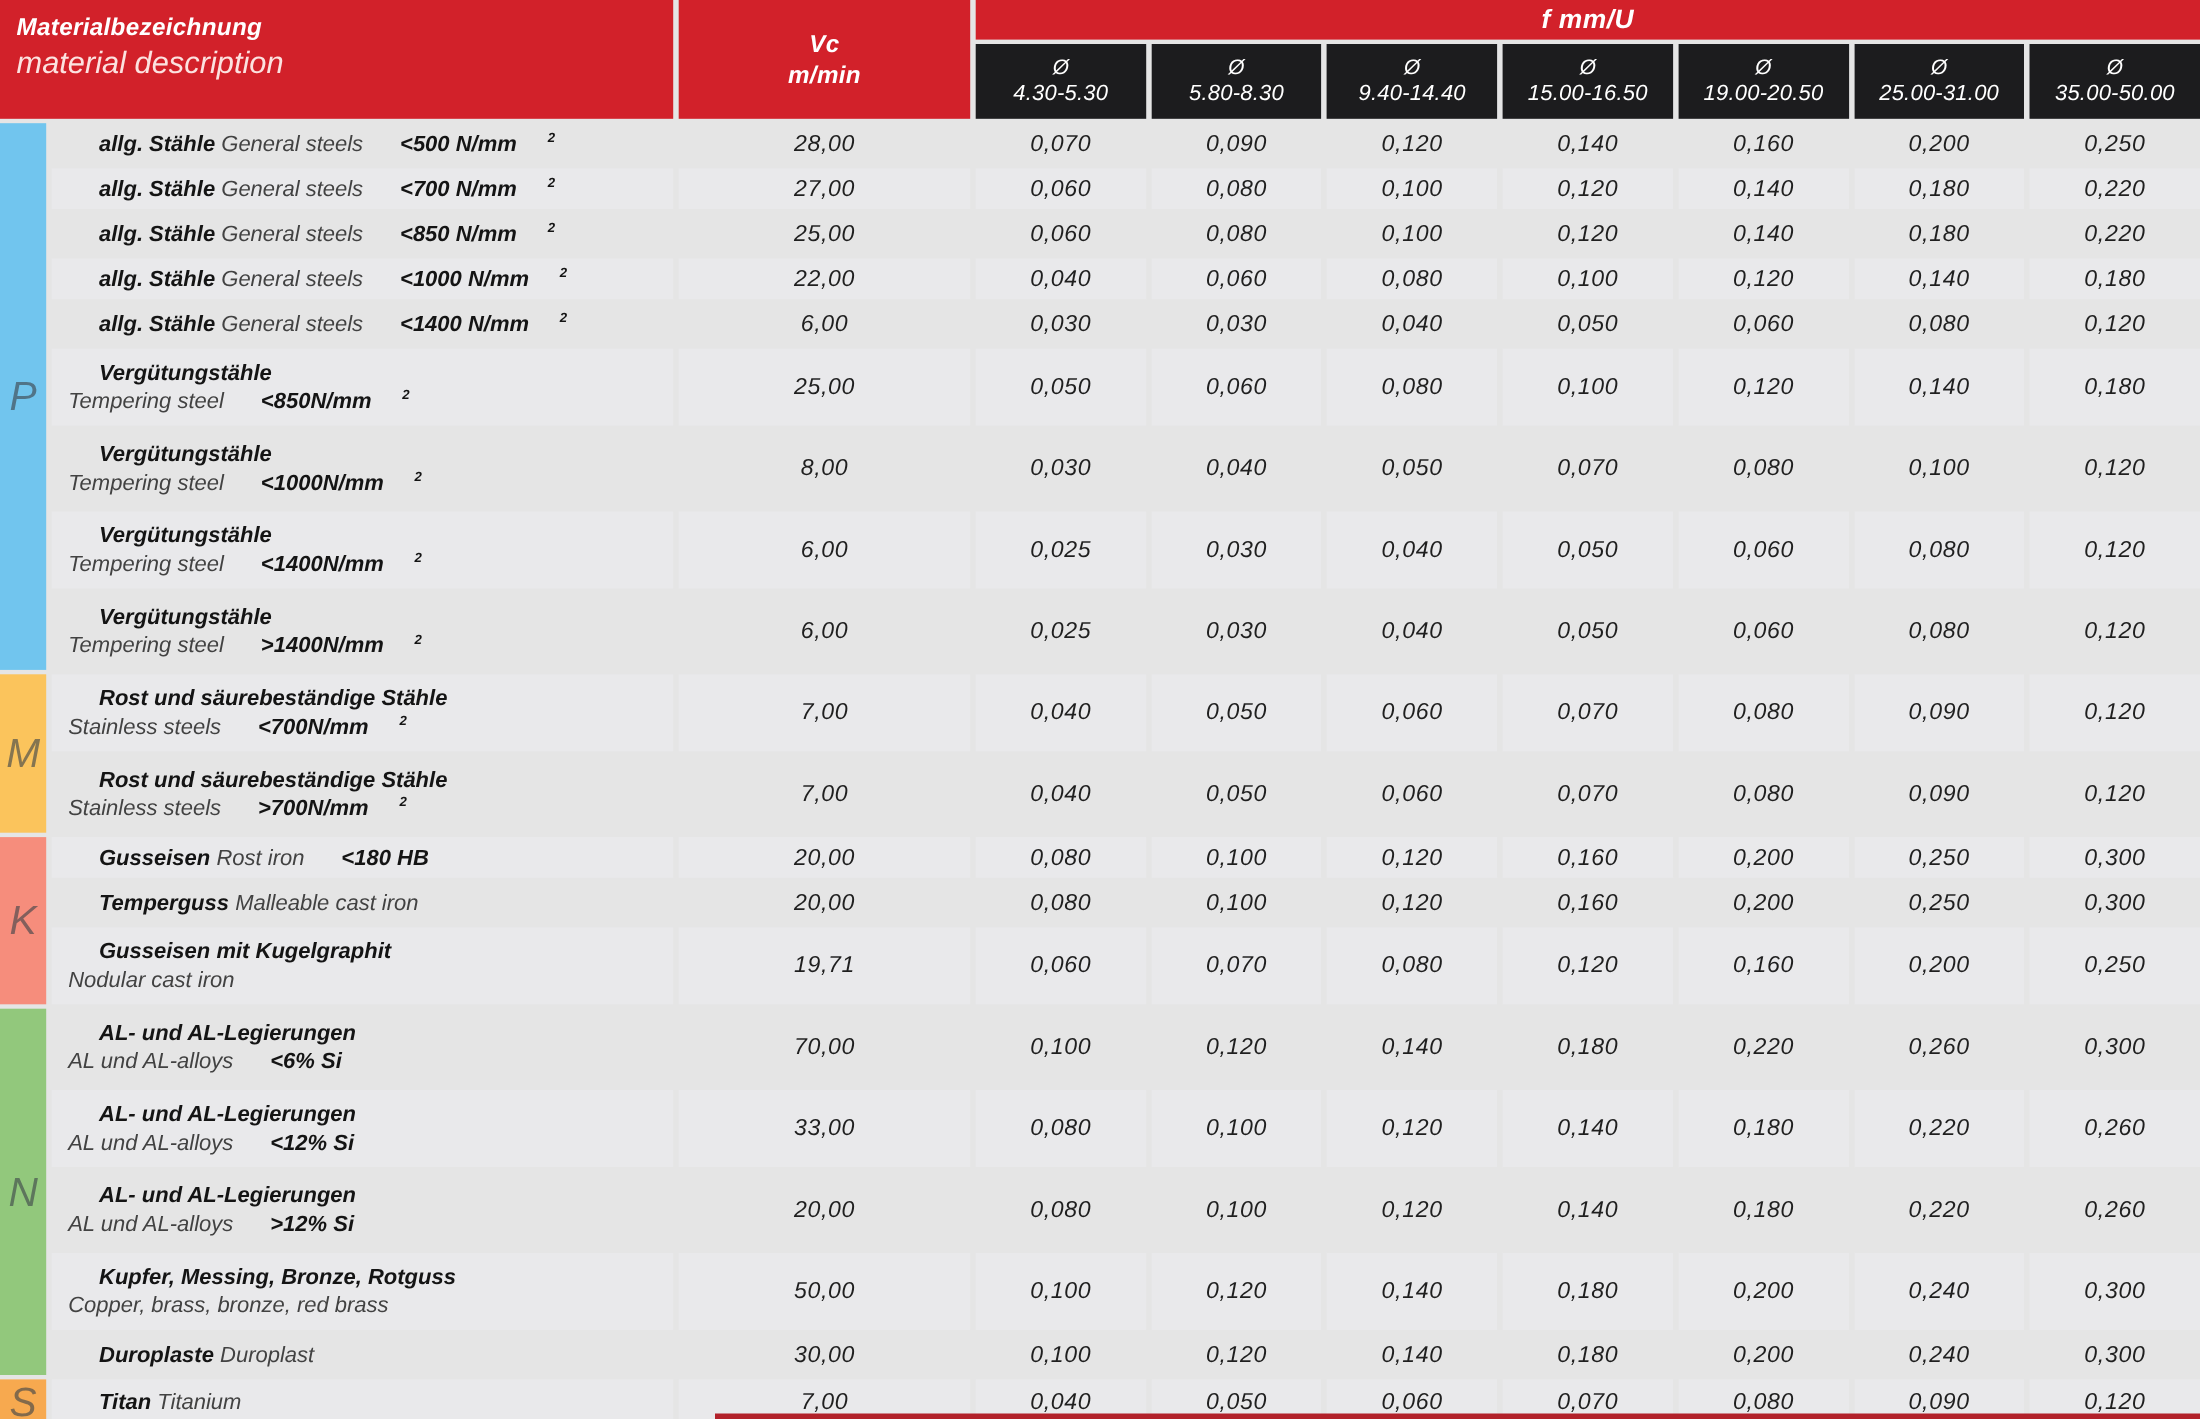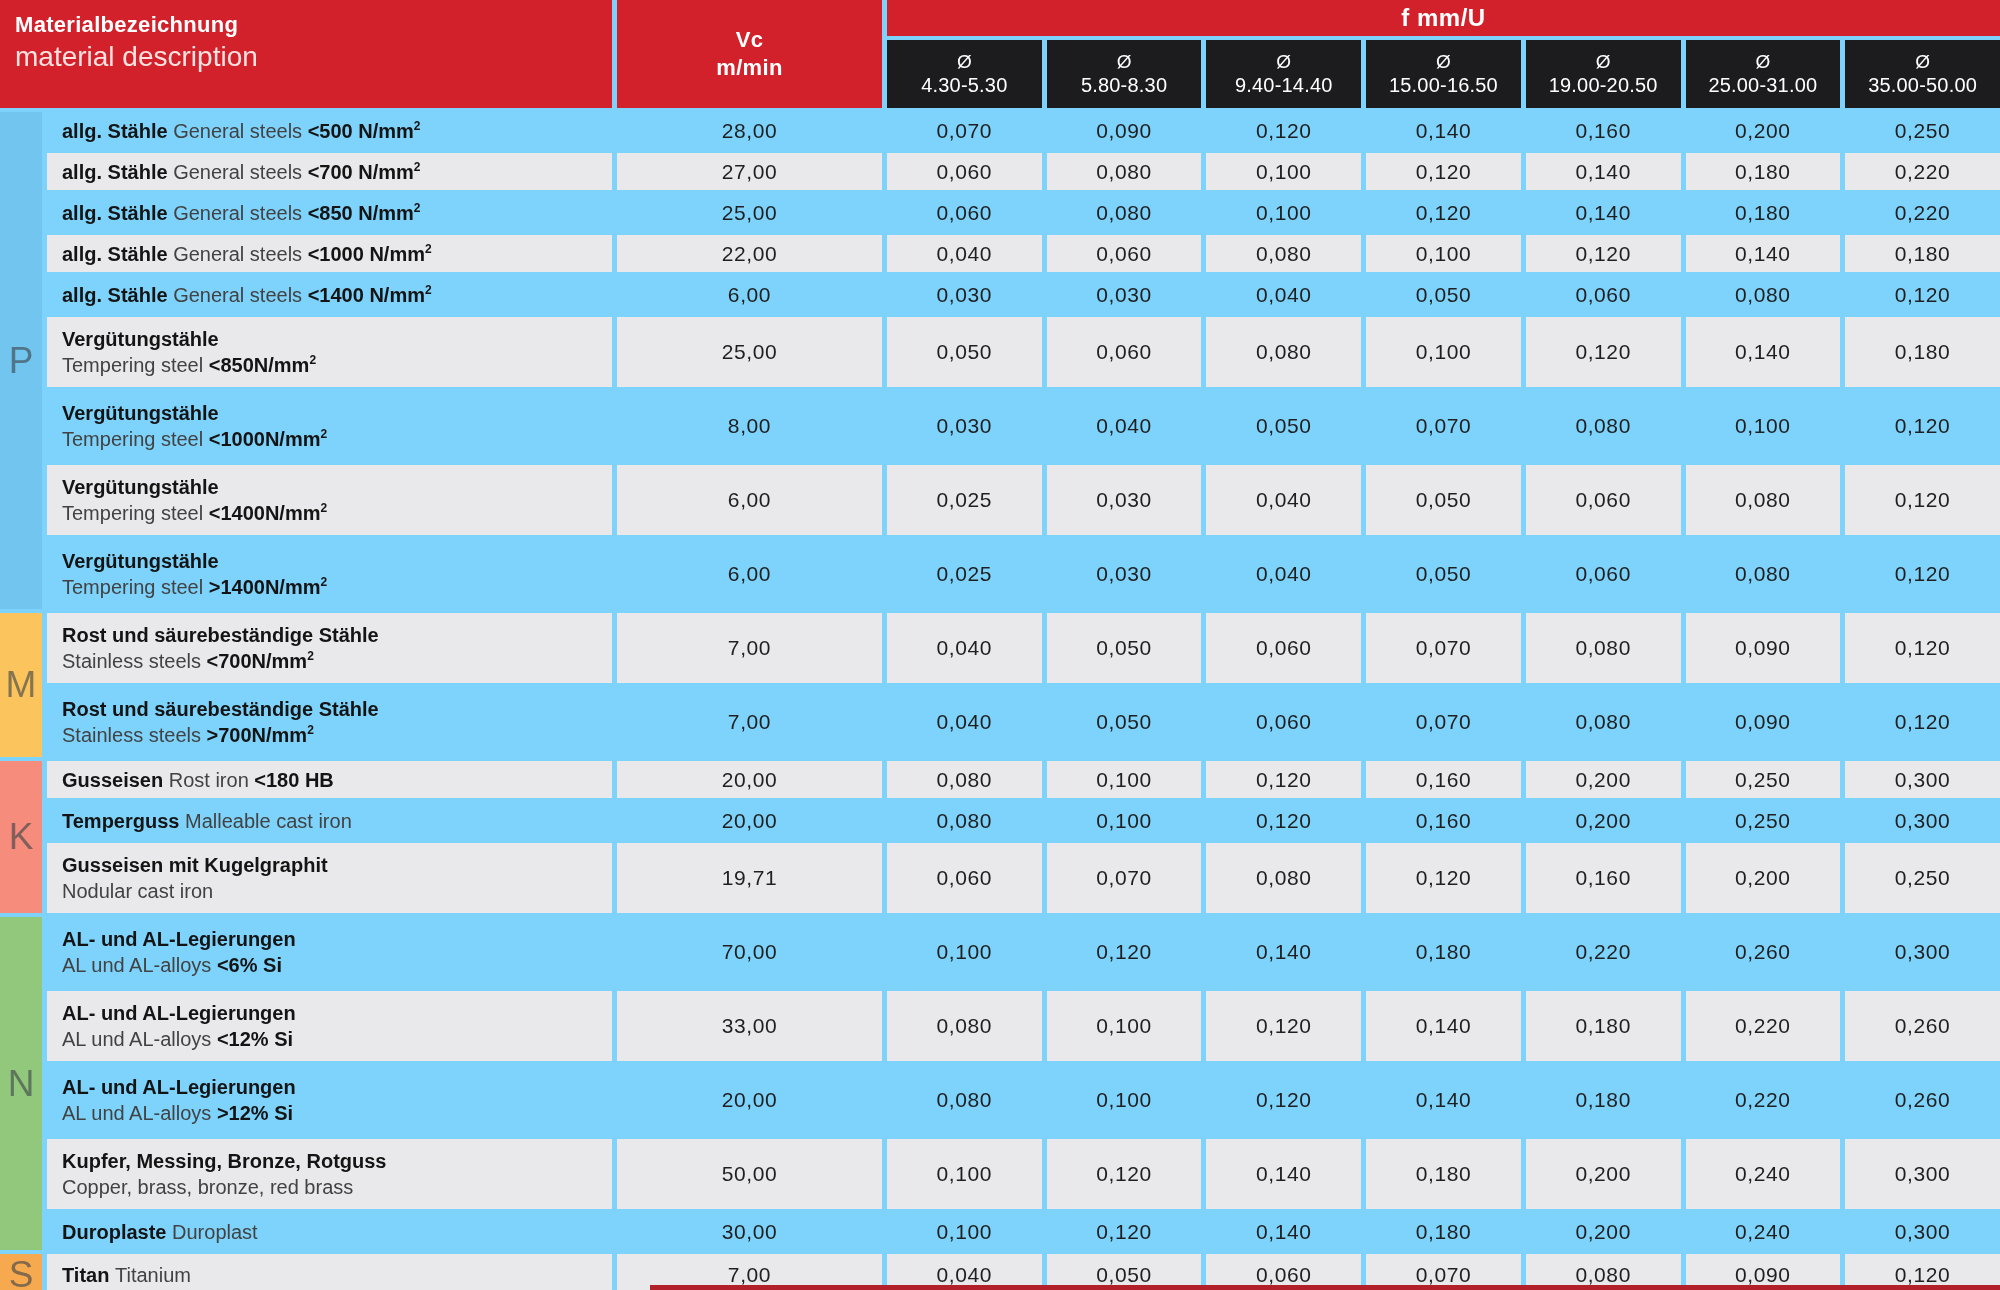--- a/index.html
+++ b/index.html
@@ -1,18 +1,19 @@
 <!DOCTYPE html>
 <html style="--red: #d2212a; --blk: #1c1c1e; --shade: #e9e9eb; --strip: #b2212a;"><head>
 <meta charset="utf-8">
 <style>
   html,body{margin:0;padding:0;background:#fff;}
   .page{
-    position:relative;width:2000px;height:1290px;overflow:hidden;background:#7dd3fc;
+    position:relative;width:2000px;height:1290px;overflow:hidden;background:#e5e5e5;
     font-family:"Liberation Sans","DejaVu Sans",sans-serif;
+    font-style:italic;
   }
   table.cut{
     border-collapse:separate;border-spacing:5px 4px;
     table-layout:fixed;width:2010px;margin:-4px 0 0 -5px;
   }
   col.c-grp{width:42px;} col.c-lbl{width:565px;} col.c-vc{width:265px;}
   td{vertical-align:middle;padding:0;overflow:hidden;}
   
   .hd-red{background:var(--red);color:#fff;}
   .hd-mat{vertical-align:top;padding:12px 0 0 15px;}
@@ -23,21 +24,21 @@
   .hd-f{text-align:center;font-size:24px;font-weight:600;letter-spacing:.5px;margin-top:34px;}
   tr.h2 td.dia{height:68px;background:var(--blk);color:#fff;text-align:center;}
   .dia-sym{font-size:19px;line-height:23px;}
   .dia-rng{font-size:20px;line-height:25px;letter-spacing:.2px;}
   
   tr.sgl td{height:37px;}
   tr.dbl td{height:70px;}
   td.sh{background:var(--shade);}
   td.lbl{padding-left:15px;font-size:20px;color:#1a1a1a;}
   .l{line-height:26px;white-space:nowrap;}
-  .b{font-weight:700;color:#141414;}
+  .b{font-weight:700;color:#141414;margin-left:28px;}
   .lt{font-weight:400;color:#424242;}
   sup{font-size:12px;line-height:0;}
   td.num{text-align:center;font-size:21px;color:#1f1f1f;letter-spacing:.6px;font-weight:500;}
   td.grp{text-align:center;}
   .grp-letter{font-size:37px;color:#3d444a;opacity:.62;font-weight:400;}
   .bottom-strip{position:absolute;left:650px;right:0;bottom:0;height:5px;background:var(--strip);}
 </style>
 </head>
 <body>
 

